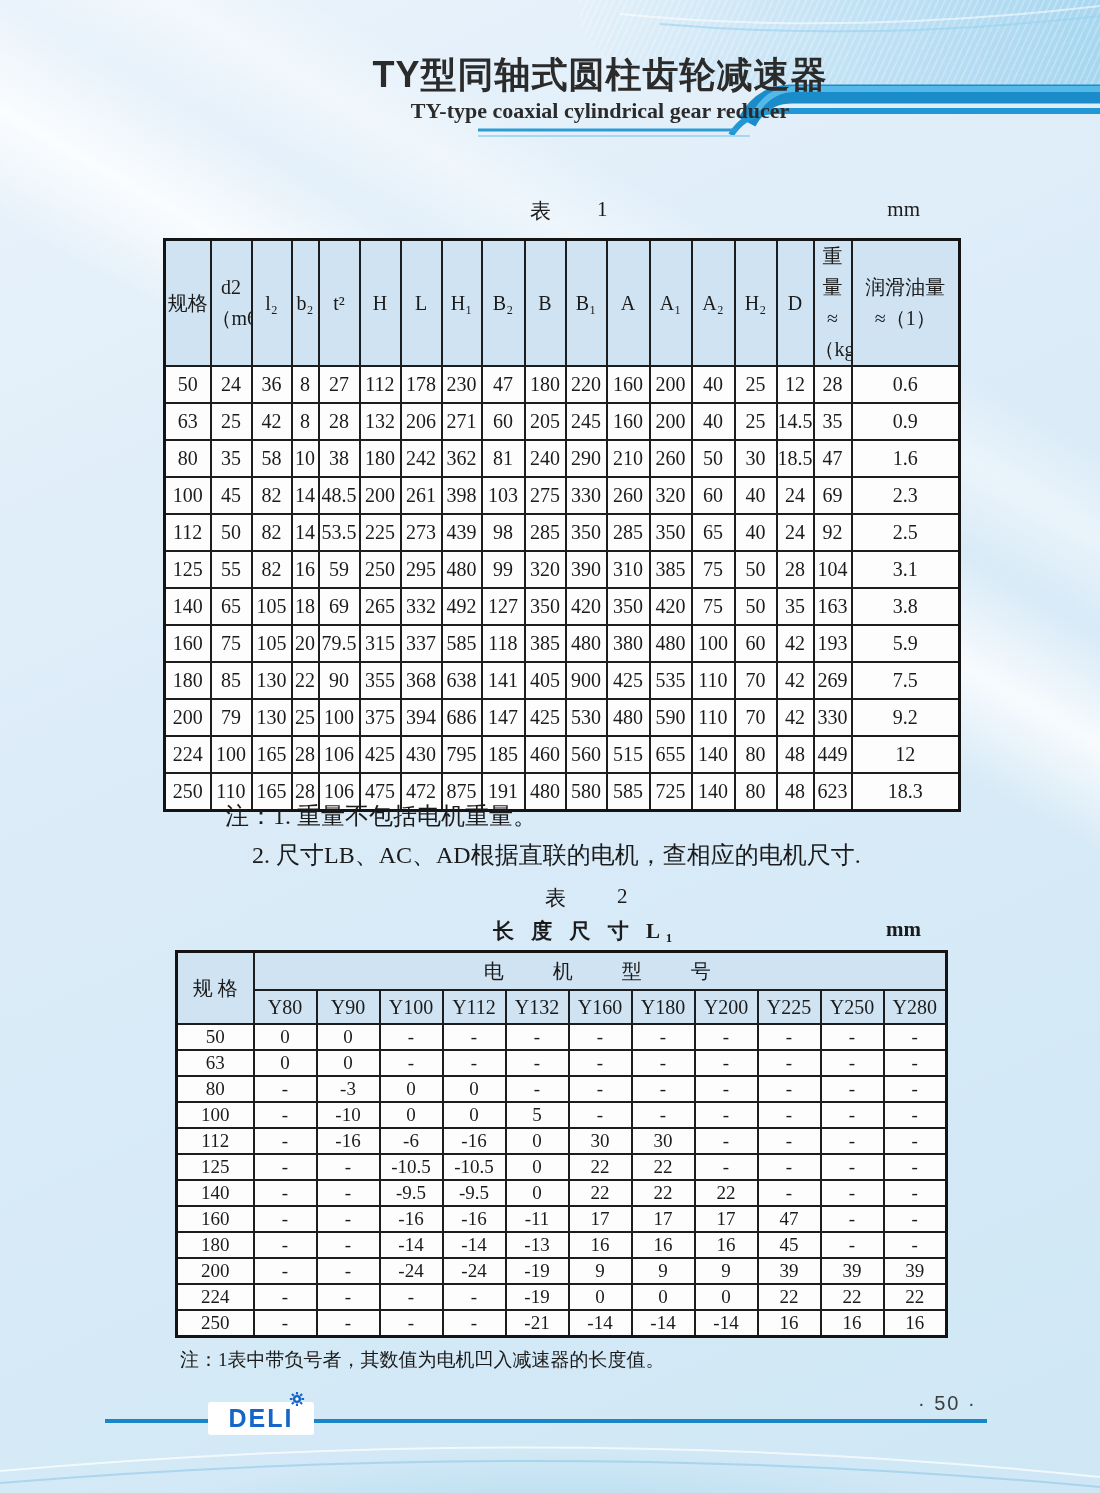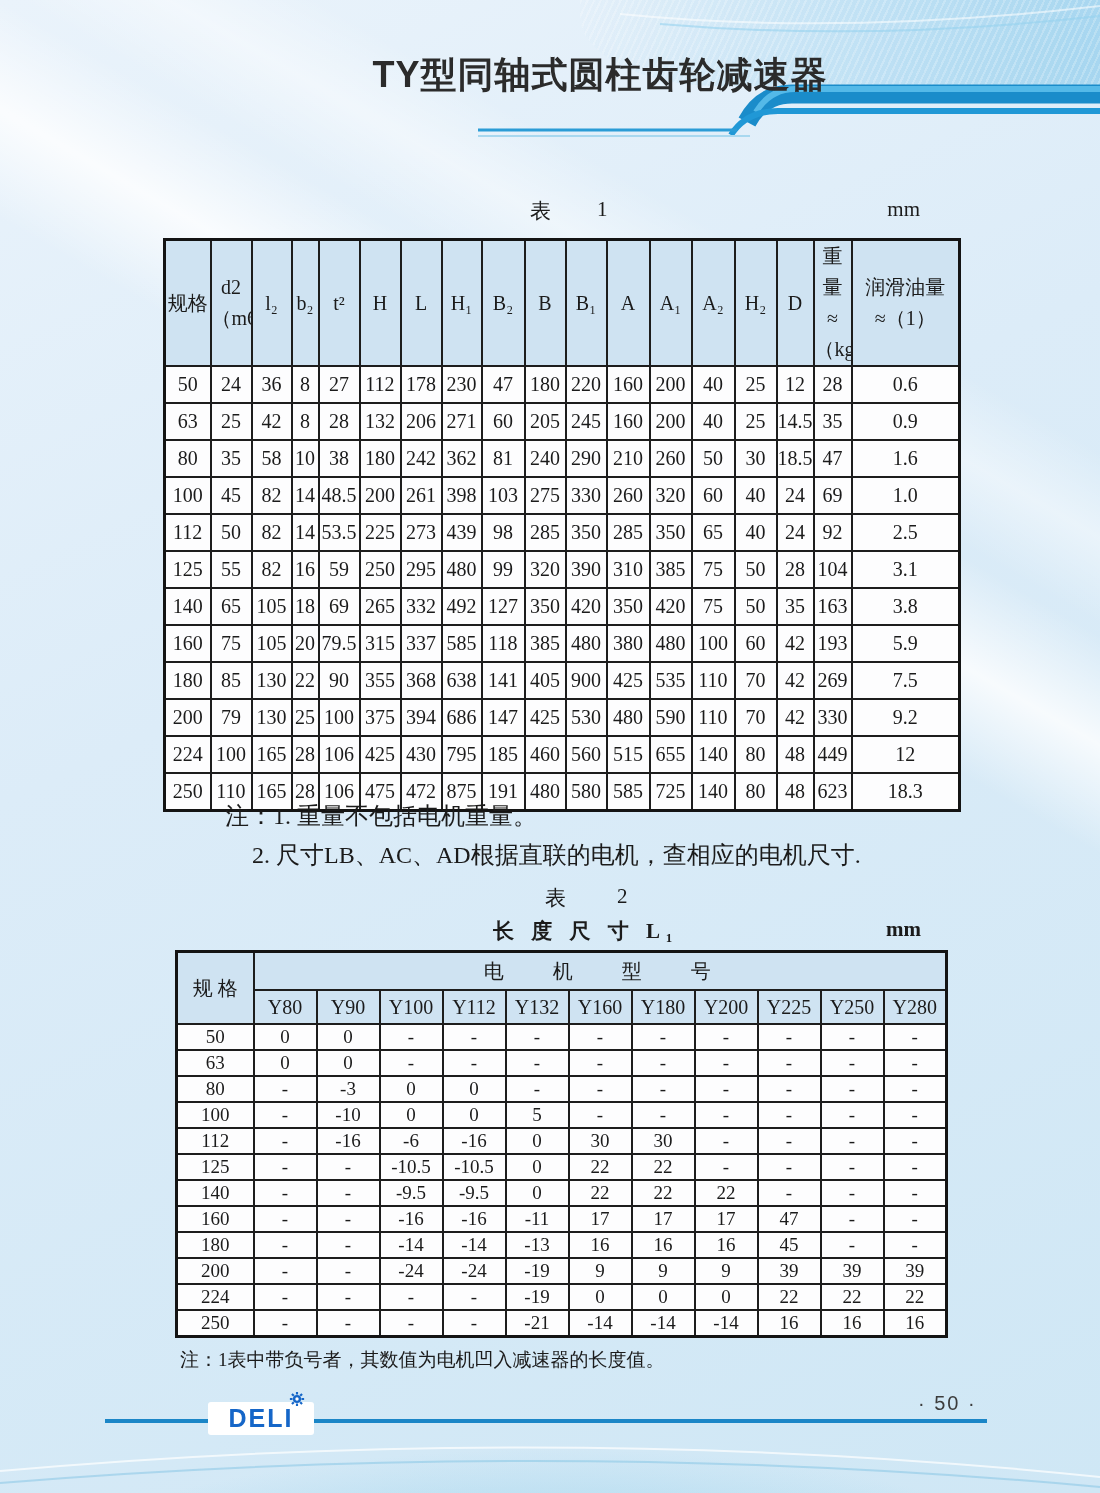--- a/index.html
+++ b/index.html
@@ -79,20 +79,21 @@
     <path d="M660 24 Q 870 42 1100 16" fill="none" stroke="rgba(150,210,238,0.6)" stroke-width="2"></path>
     <path d="M1102 94 H792 Q762 94 747 122" fill="none" stroke="#1a8cca" stroke-width="19"></path>
     <path d="M1102 89 H795 Q770 89 756 112" fill="none" stroke="#54b9e8" stroke-width="6"></path>
     <path d="M1102 111 H778 Q746 111 731 135" fill="none" stroke="#2098d6" stroke-width="6"></path>
     <path d="M478 130 H737" fill="none" stroke="#2b9cd6" stroke-width="3"></path>
     <path d="M478 136 H750" fill="none" stroke="#a8d8ef" stroke-width="2"></path>
   </svg>
 
   <div class="title-block">
     <div class="title-zh">TY型同轴式圆柱齿轮减速器</div>
+    <div class="title-en">TY-type coaxial cylindrical gear reducer</div>
   </div>
 
   <div class="cap-row t1-cap">
     <span class="cap-label1">表</span>
     <span class="cap-num1">1</span>
     <span class="cap-unit">mm</span>
   </div>
 
   <table id="table1">
     <colgroup>
@@ -213,21 +214,21 @@
           <td>398</td>
           <td>103</td>
           <td>275</td>
           <td>330</td>
           <td>260</td>
           <td>320</td>
           <td>60</td>
           <td>40</td>
           <td>24</td>
           <td>69</td>
-          <td>1.0</td>
+          <td>2.3</td>
         </tr>
         <tr>
           <td>112</td>
           <td>50</td>
           <td>82</td>
           <td>14</td>
           <td>53.5</td>
           <td>225</td>
           <td>273</td>
           <td>439</td>

